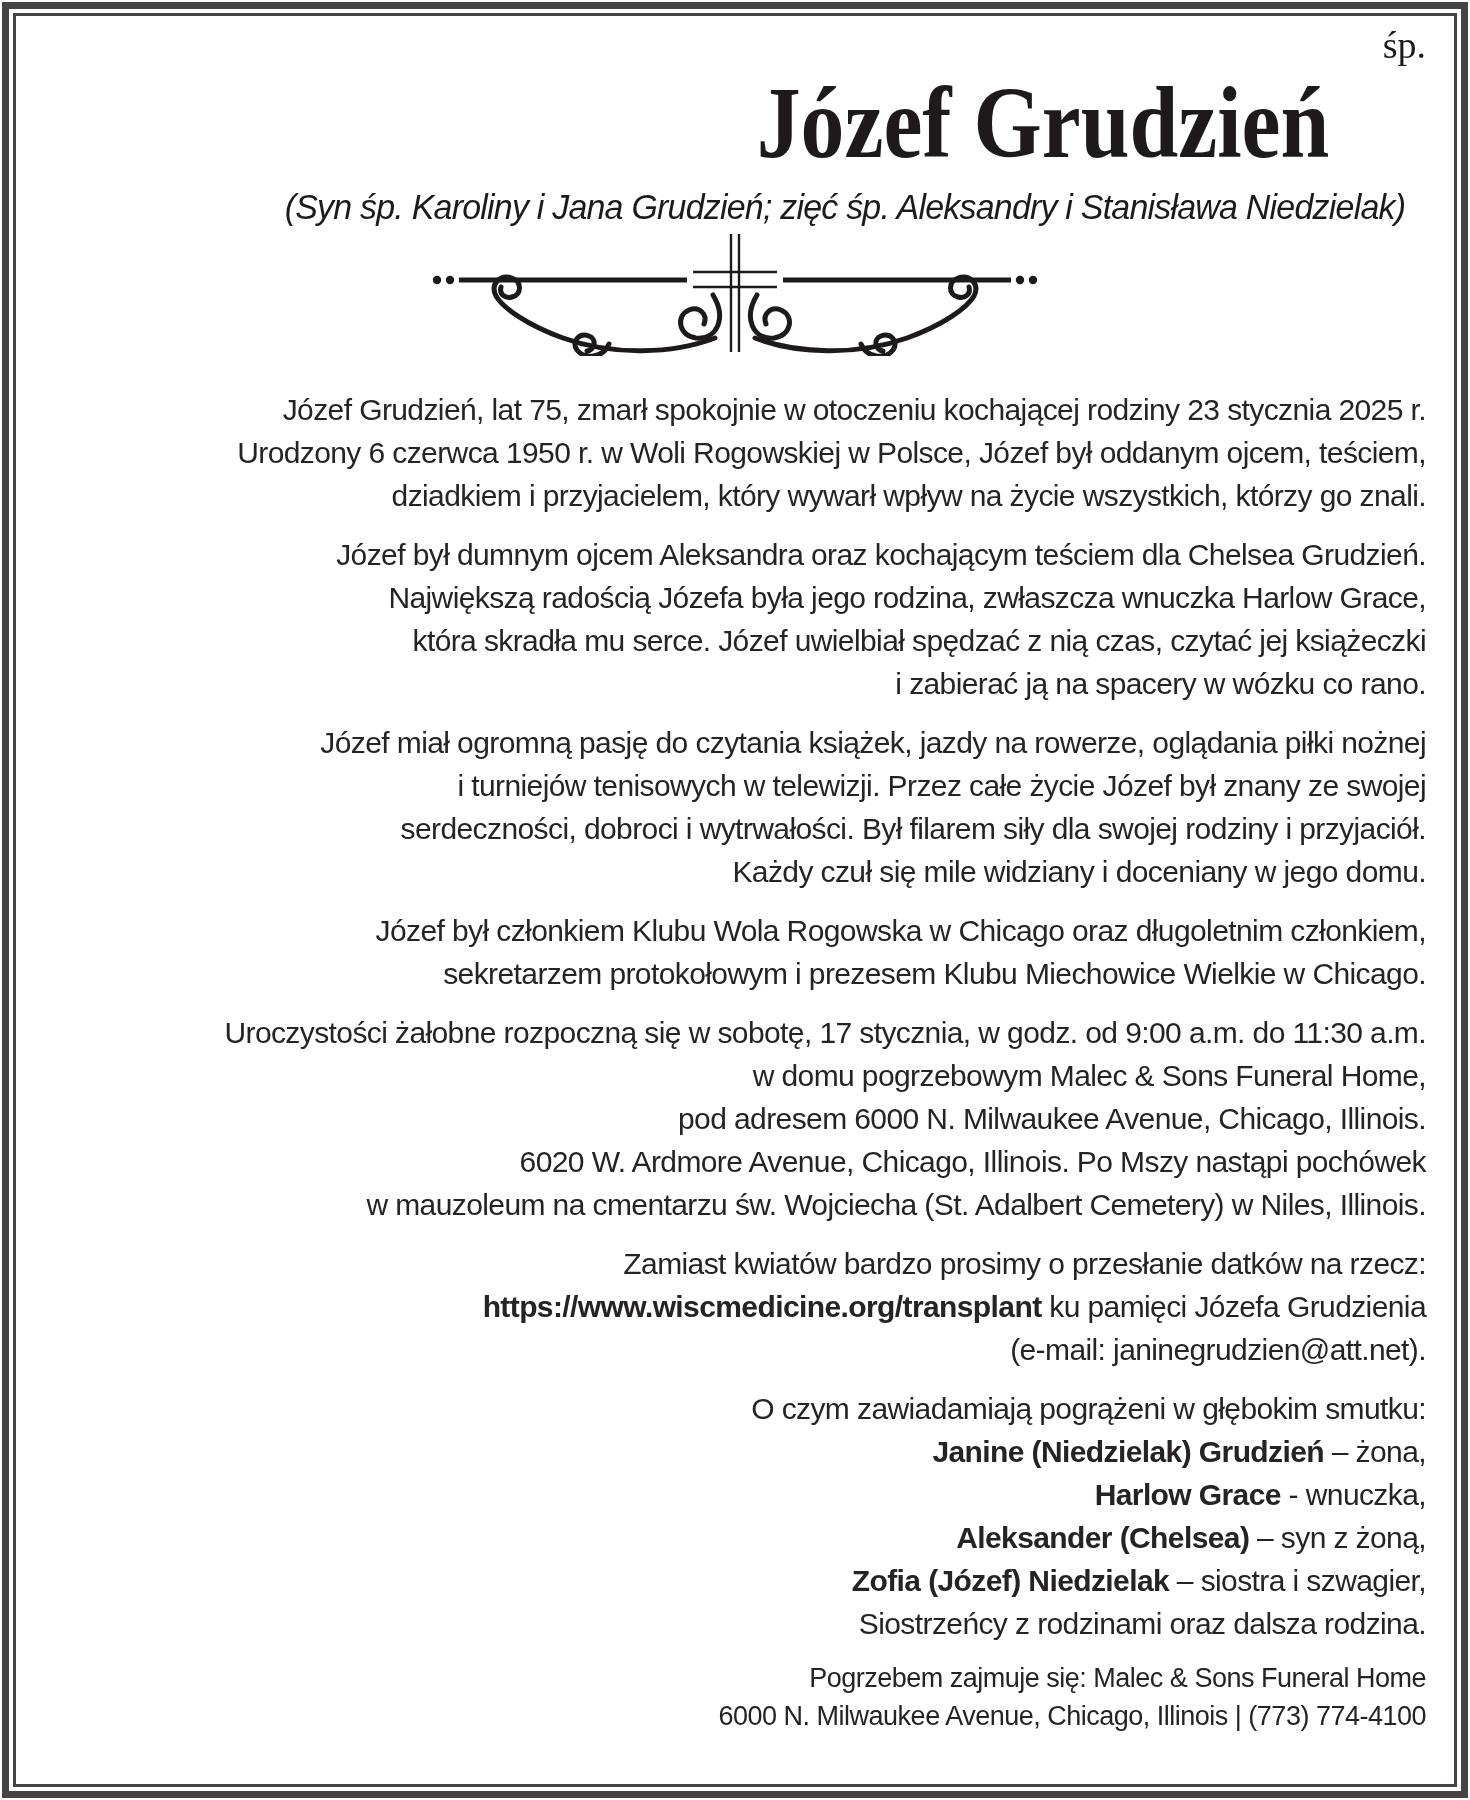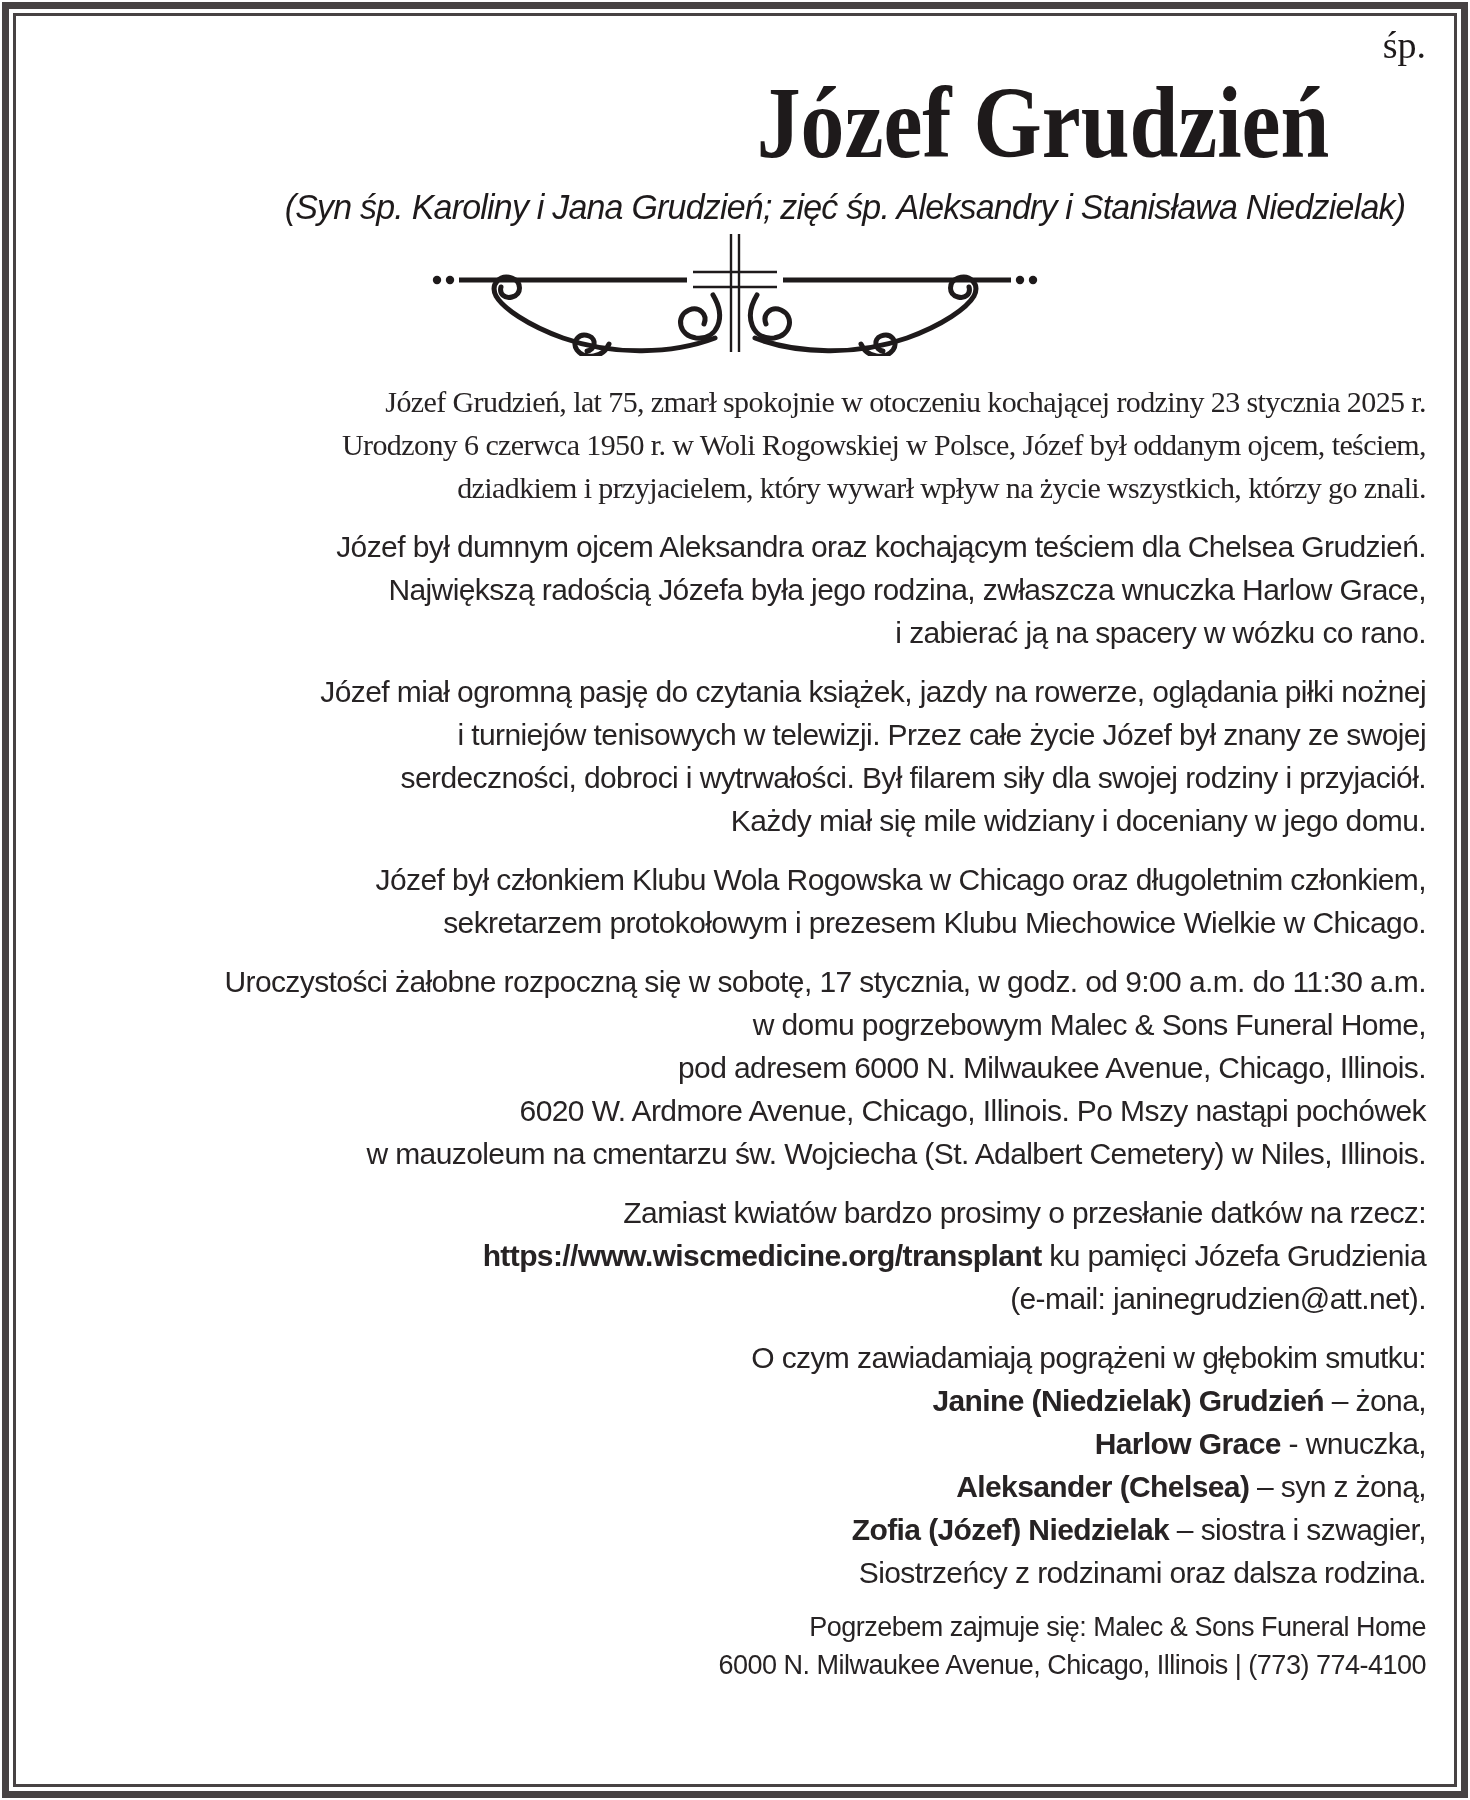--- a/index.html
+++ b/index.html
@@ -31,21 +31,21 @@
   .lineage{
     font-style:italic;font-size:35px;line-height:42px;
     letter-spacing:-0.8px;margin-top:10px;color:var(--ink-dark);
     transform:scaleX(0.97);transform-origin:50% 50%;
   }
   .ornament{margin-top:2px;height:126px;}
   .ornament svg{display:block;margin:0 auto;}
 
   .body-text{font-size:30px;line-height:43px;letter-spacing:-0.6px;}
   .para{margin-top:16px;}
-  .para:first-of-type{margin-top:24px;font-family:Liberation Serif, serif;}
+  .para:first-of-type{margin-top:32px;}
   b,.bold{font-weight:700;margin-top:16px;}
   .family-line{white-space:nowrap;}
   .footer-block{margin-top:14px;font-size:27px;line-height:38px;letter-spacing:-0.5px;}
 </style>
 </head>
 <body>
 
 <div class="frame-a"></div>
 <div class="frame-b">
 <div class="frame-c">
@@ -88,27 +88,28 @@
 
     <div class="body-text">
       <div class="para">
             <div>Józef Grudzień, lat 75, zmarł spokojnie w otoczeniu kochającej rodziny 23 stycznia 2025 r.</div>
             <div>Urodzony 6 czerwca 1950 r. w Woli Rogowskiej w Polsce, Józef był oddanym ojcem, teściem,</div>
             <div>dziadkiem i przyjacielem, który wywarł wpływ na życie wszystkich, którzy go znali.</div>
           </div>
       <div class="para">
             <div>Józef był dumnym ojcem Aleksandra oraz kochającym teściem dla Chelsea Grudzień.</div>
             <div>Największą radością Józefa była jego rodzina, zwłaszcza wnuczka Harlow Grace,</div>
+            <div>która skradła mu serce. Józef uwielbiał spędzać z nią czas, czytać jej książeczki</div>
             <div>i zabierać ją na spacery w wózku co rano.</div>
           </div>
       <div class="para">
             <div>Józef miał ogromną pasję do czytania książek, jazdy na rowerze, oglądania piłki nożnej</div>
             <div>i turniejów tenisowych w telewizji. Przez całe życie Józef był znany ze swojej</div>
             <div>serdeczności, dobroci i wytrwałości. Był filarem siły dla swojej rodziny i przyjaciół.</div>
-            <div>Każdy miał się mile widziany i doceniany w jego domu.</div>
+            <div>Każdy czuł się mile widziany i doceniany w jego domu.</div>
           </div>
       <div class="para">
             <div>Józef był członkiem Klubu Wola Rogowska w Chicago oraz długoletnim członkiem,</div>
             <div>sekretarzem protokołowym i prezesem Klubu Miechowice Wielkie w Chicago.</div>
           </div>
       <div class="para">
             <div>Uroczystości żałobne rozpoczną się w sobotę, 17 stycznia, w godz. od 9:00 a.m. do 11:30 a.m.</div>
             <div>w domu pogrzebowym Malec &amp; Sons Funeral Home,</div>
             <div>pod adresem 6000 N. Milwaukee Avenue, Chicago, Illinois.</div>
             <div>6020 W. Ardmore Avenue, Chicago, Illinois. Po Mszy nastąpi pochówek</div>

